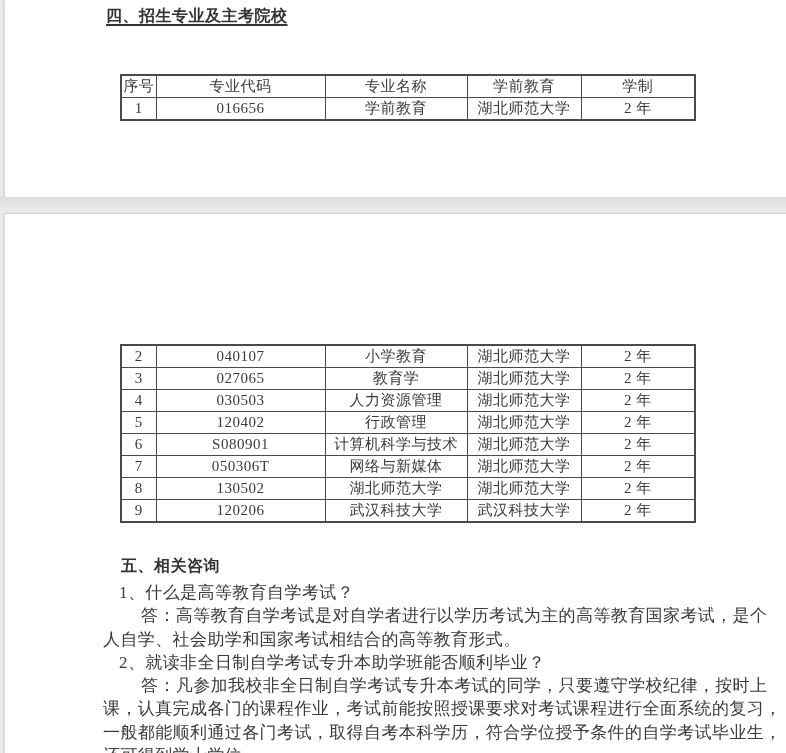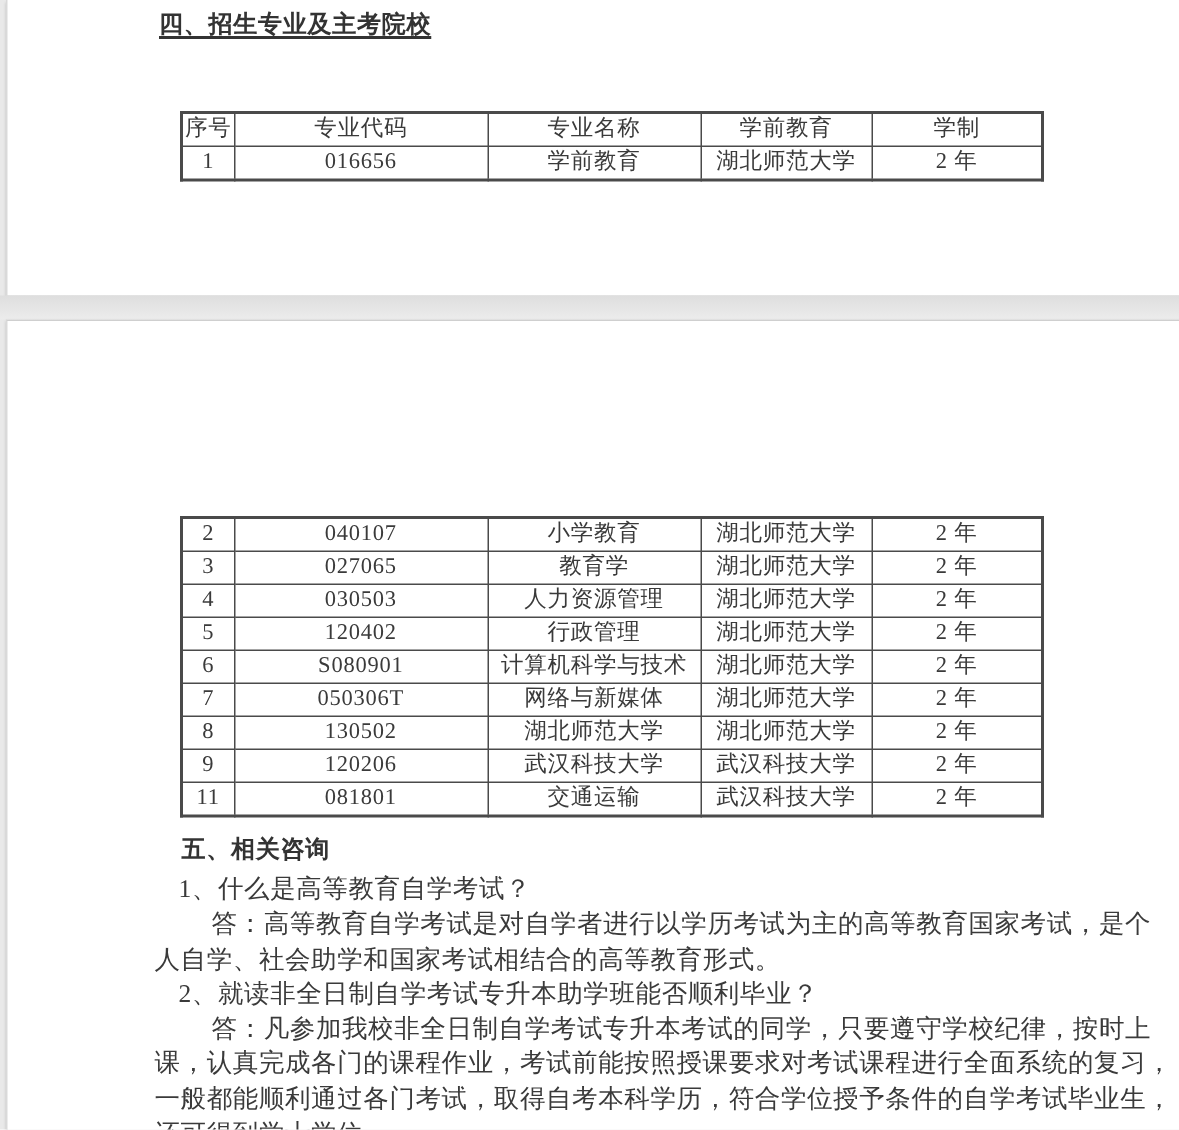--- a/index.html
+++ b/index.html
@@ -171,27 +171,20 @@
             <td>湖北师范大学</td>
             <td>2 年</td>
           </tr>
           <tr>
             <td>9</td>
             <td>120206</td>
             <td>武汉科技大学</td>
             <td>武汉科技大学</td>
             <td>2 年</td>
           </tr>
-          <tr>
-            <td>11</td>
-            <td>081801</td>
-            <td>交通运输</td>
-            <td>武汉科技大学</td>
-            <td>2 年</td>
-          </tr>
         </tbody>
     </table>
 
     <div class="doc-heading section-heading2">五、相关咨询</div>
 
     <div class="qa">
         <div class="line indent-item">1、什么是高等教育自学考试？</div>
         <div class="line indent-answer">答：高等教育自学考试是对自学者进行以学历考试为主的高等教育国家考试，是个</div>
         <div class="line indent-flush">人自学、社会助学和国家考试相结合的高等教育形式。</div>
         <div class="line indent-item">2、就读非全日制自学考试专升本助学班能否顺利毕业？</div>

